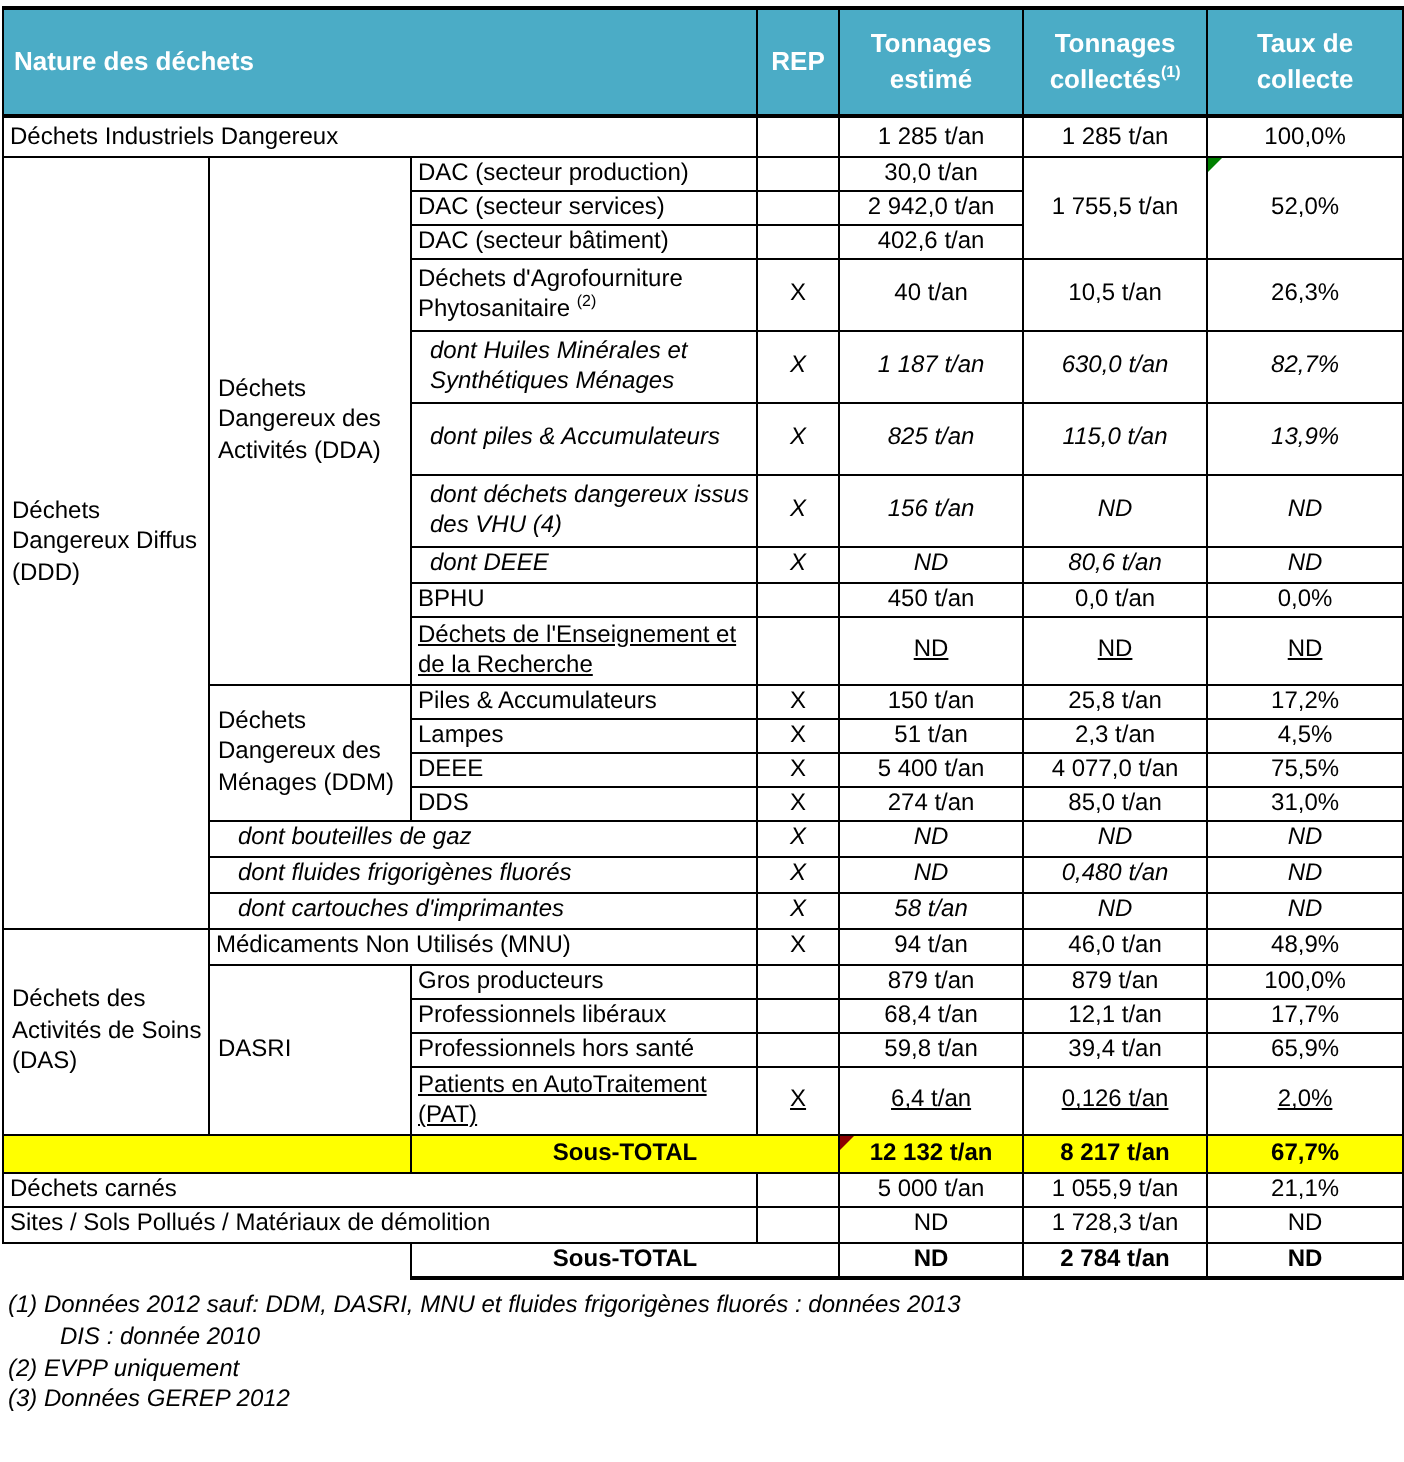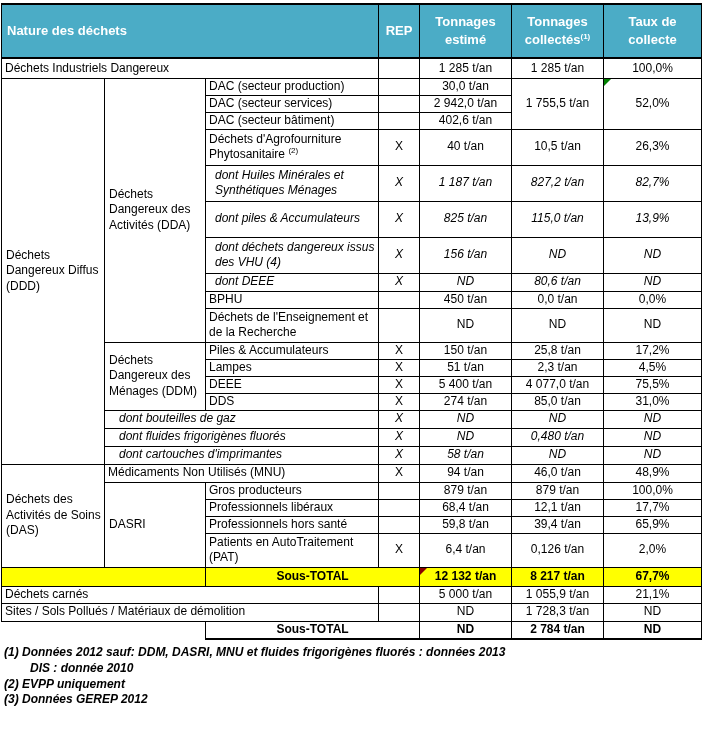--- a/index.html
+++ b/index.html
@@ -23,22 +23,22 @@
   .noborder{border:none;background:#fff;}
   .rel{position:relative;}
   .bb2{border-bottom-width:2px;}
   sup{font-size:8px;line-height:0;}
   .marker{position:absolute;top:0;left:0;width:0;height:0;
      border-right:7px solid transparent;}
   .marker.green{border-top:7px solid #008000;}
   .marker.red{border-top:7px solid #8B0000;}
   
   tr.h54{height:54px;} tr.h20{height:20px;} tr.h17{height:17px;}
-  tr.h18{height:18px;} tr.h34{height:34px;} tr.h36{height:36px;} tr.h19{height:19px;}
-  .footnotes{font-style:italic;font-size:12px;line-height:1.32;padding:5px 0 0 3px;font-weight:bold;}
+  tr.h18{height:18px;} tr.h34{height:34px;text-decoration:underline;} tr.h36{height:36px;} tr.h19{height:19px;}
+  .footnotes{font-style:italic;font-size:12px;line-height:1.32;padding:5px 0 0 3px;}
   .footnotes .fline{white-space:nowrap;}
   .footnotes .findent{padding-left:26px;}
 </style>
 </head>
 <body>
 
 <div class="page">
 <table class="waste">
   <colgroup>
     <col style="width:103px">
@@ -92,21 +92,21 @@
     <td class="rep">X</td>
     <td class="num">40 t/an</td>
     <td class="num">10,5 t/an</td>
     <td class="num">26,3%</td>
   </tr>
 
   <tr class="h36 it">
     <td class="indent">dont Huiles Minérales et Synthétiques Ménages</td>
     <td class="rep">X</td>
     <td class="num">1 187 t/an</td>
-    <td class="num">827,2 t/an</td>
+    <td class="num">630,0 t/an</td>
     <td class="num">82,7%</td>
   </tr>
   <tr class="h36 it">
     <td class="indent">dont piles &amp; Accumulateurs</td>
     <td class="rep">X</td>
     <td class="num">825 t/an</td>
     <td class="num">115,0 t/an</td>
     <td class="num">13,9%</td>
   </tr>
   <tr class="h36 it">

